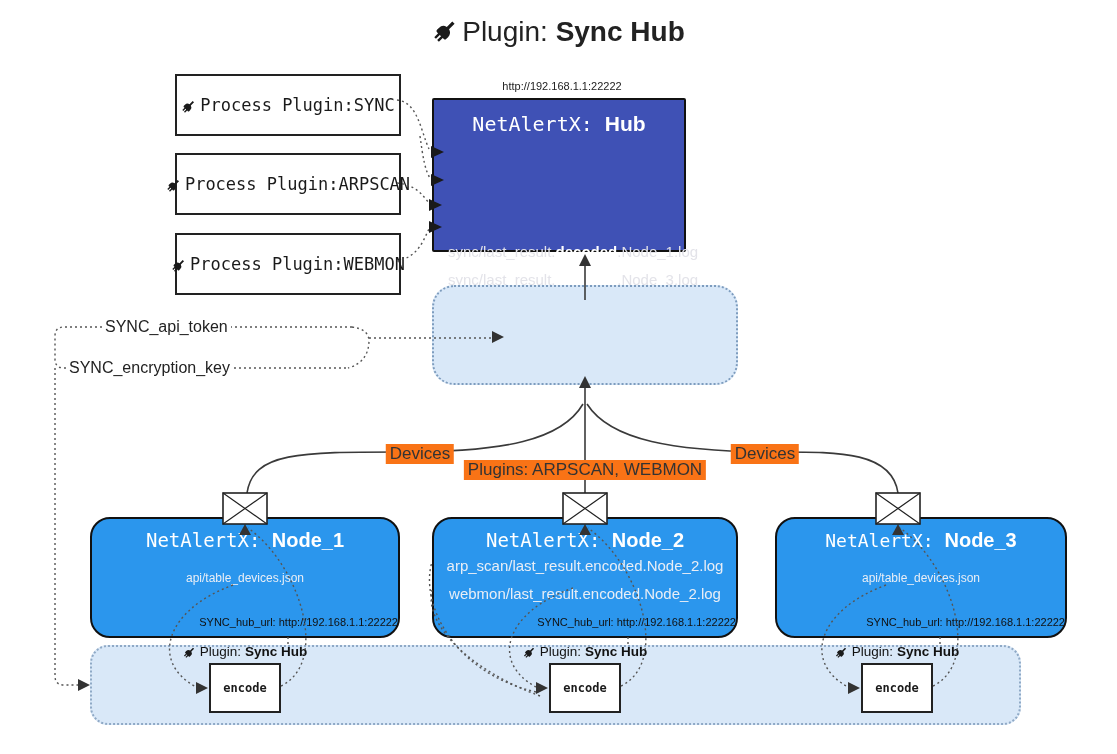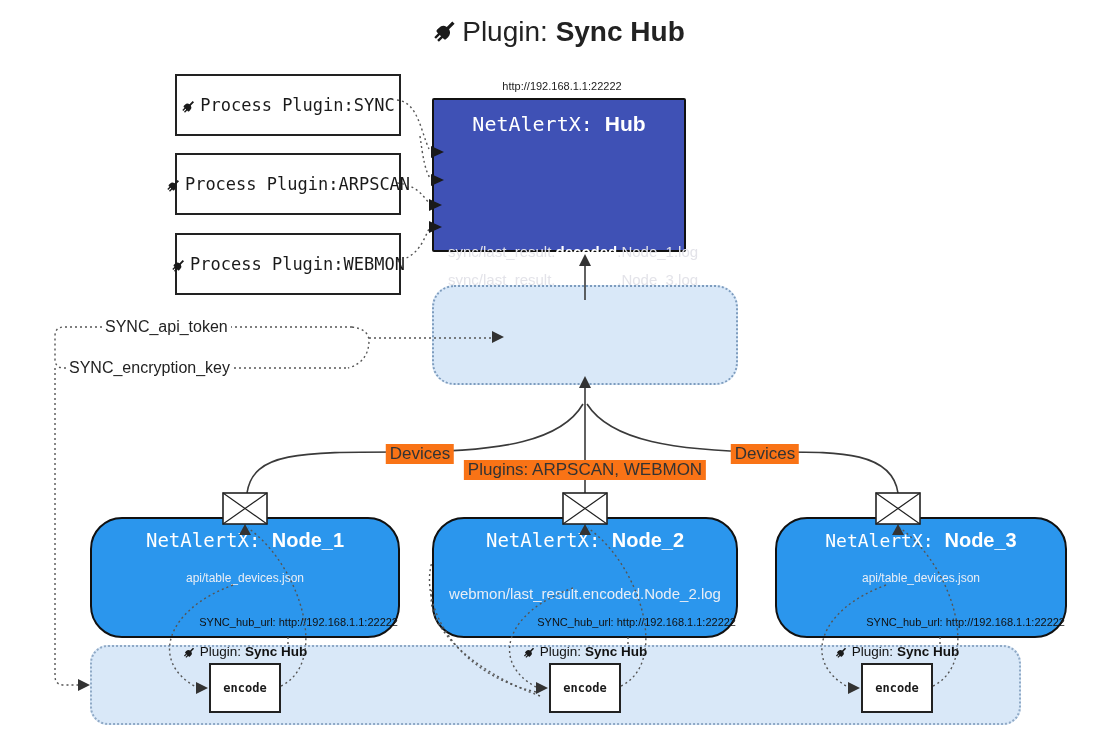--- a/index.html
+++ b/index.html
@@ -31,21 +31,21 @@
        border:2px dotted #7d9cbe;border-radius:22px;z-index:2;box-sizing:border-box;}
   #decode-box{left:505px;top:300px;width:160px;height:72px;background:#fff;border:2px solid #222;
        display:flex;align-items:center;justify-content:center;z-index:2;box-sizing:border-box;
        font-family:"DejaVu Sans Mono","Liberation Mono",monospace;font-size:18px;}
   
   .credlabel{background:#fff;font-size:16px;color:#222;z-index:4;padding:0 3px;white-space:nowrap;}
   
   .edgelabel{background:#f97316;font-size:17px;color:#333;z-index:4;padding:0 4px;white-space:nowrap;
        transform:translateX(-50%);}
   
-  .node{background:#2b96ed;border:2.5px solid #111;border-radius:32px;z-index:2;box-sizing:border-box;}
+  .node{background:#2b96ed;border:2.5px solid #111;border-radius:20px;z-index:2;box-sizing:border-box;}
   .node .node-title{position:absolute;top:10px;width:100%;text-align:center;color:#fff;
        font-family:"DejaVu Sans Mono","Liberation Mono",monospace;font-size:19px;white-space:nowrap;}
   .node .node-title .bold{font-family:"Liberation Sans",sans-serif;font-weight:bold;font-size:20px;}
   .nodeline{position:absolute;width:100%;text-align:center;color:#e9eef6;font-size:12px;white-space:nowrap;}
   .nodeurl{position:absolute;bottom:8px;width:100%;text-align:right;color:#111;font-size:11px;}
   
   #band{left:90px;top:645px;width:931px;height:80px;background:#d9e8f8;border:2px dotted #8fa9c6;
        border-radius:18px;z-index:1;box-sizing:border-box;}
   .bandlabel{top:644px;transform:translateX(-50%);font-size:13.5px;color:#111;z-index:2;white-space:nowrap;}
   .bandlabel .bold{font-weight:bold;}
@@ -102,20 +102,21 @@
   <div class="abs edgelabel" style="left:765px;top:444px;">Devices</div>
   <div class="abs edgelabel" style="left:585px;top:460px;">Plugins: ARPSCAN, WEBMON</div>
 
   <div class="abs node" style="left:90px;top:517px;width:310px;height:121px;position:absolute;">
     <div class="node-title"><span>NetAlertX: </span><span class="bold">Node_1</span></div>
     <div class="nodeline" style="top:52px;">api/table_devices.json</div>
     <div class="nodeurl">SYNC_hub_url: http://192.168.1.1:22222</div>
   </div>
   <div class="abs node" style="left:432px;top:517px;width:306px;height:121px;position:absolute;">
     <div class="node-title"><span>NetAlertX: </span><span class="bold">Node_2</span></div>
+    <div class="nodeline" style="top:38px;font-size:15px;">arp_scan/last_result.encoded.Node_2.log</div>
     <div class="nodeline" style="top:66px;font-size:15px;">webmon/last_result.encoded.Node_2.log</div>
     <div class="nodeurl">SYNC_hub_url: http://192.168.1.1:22222</div>
   </div>
   <div class="abs node" style="left:775px;top:517px;width:292px;height:121px;position:absolute;">
     <div class="node-title" style="font-size:18px;"><span>NetAlertX: </span><span class="bold">Node_3</span></div>
     <div class="nodeline" style="top:52px;">api/table_devices.json</div>
     <div class="nodeurl">SYNC_hub_url: http://192.168.1.1:22222</div>
   </div>
 
   <div class="abs" id="band"></div>

